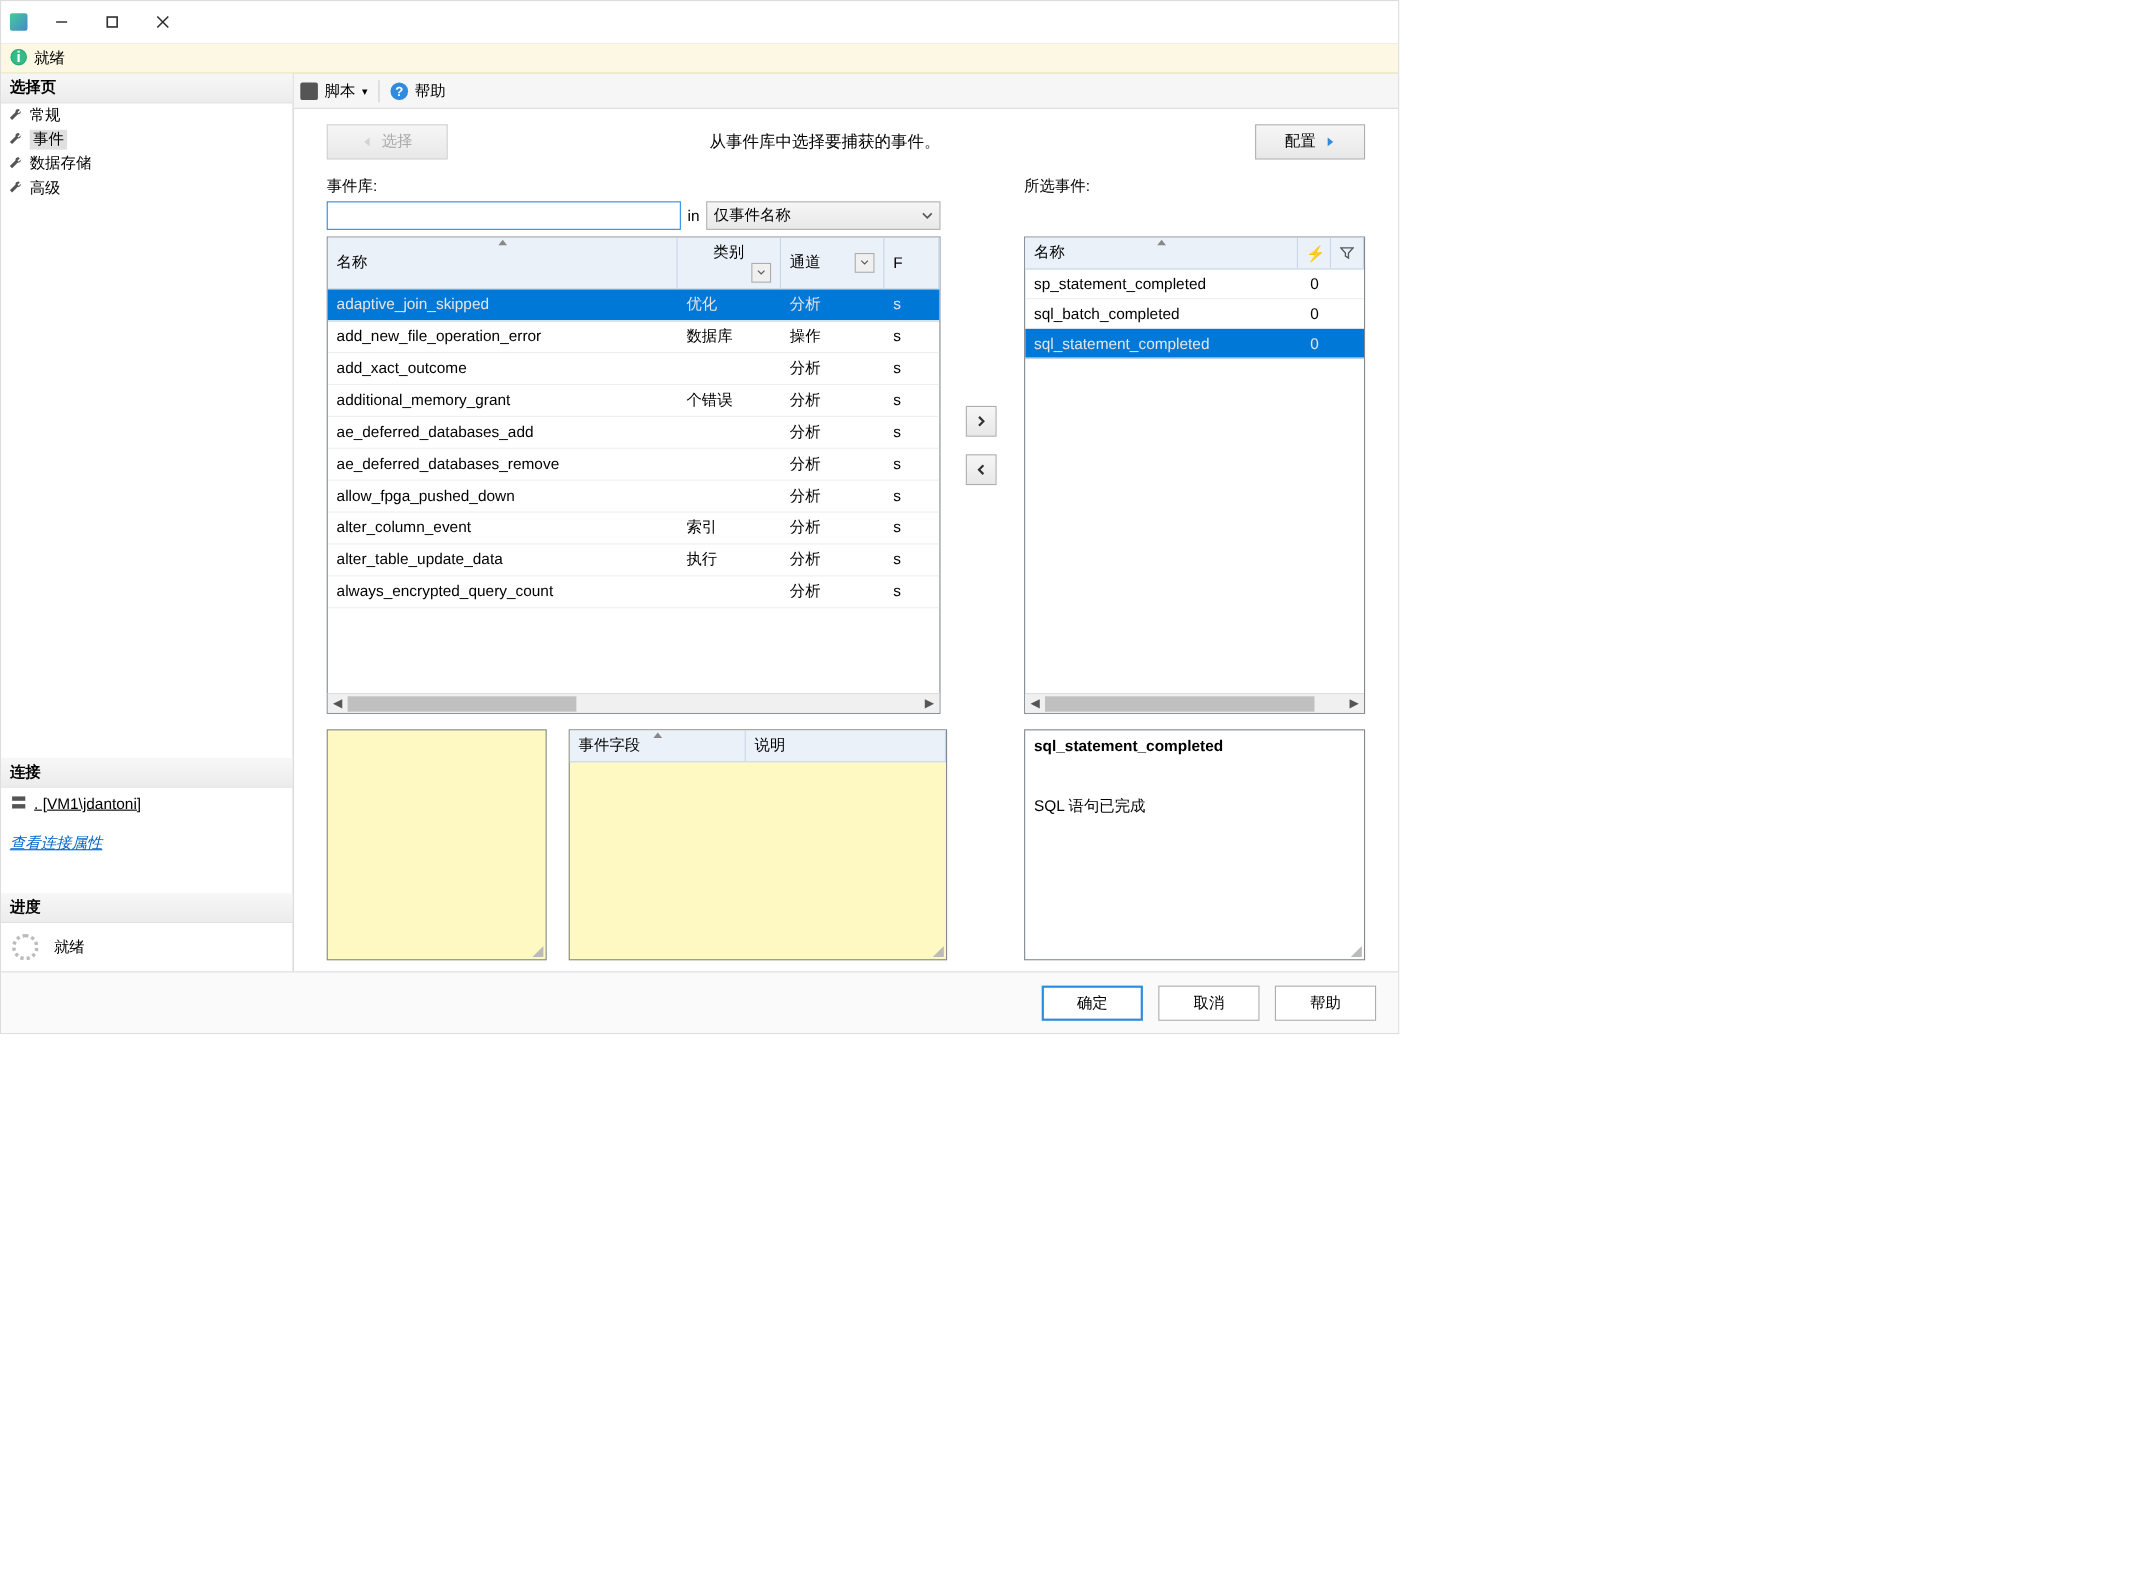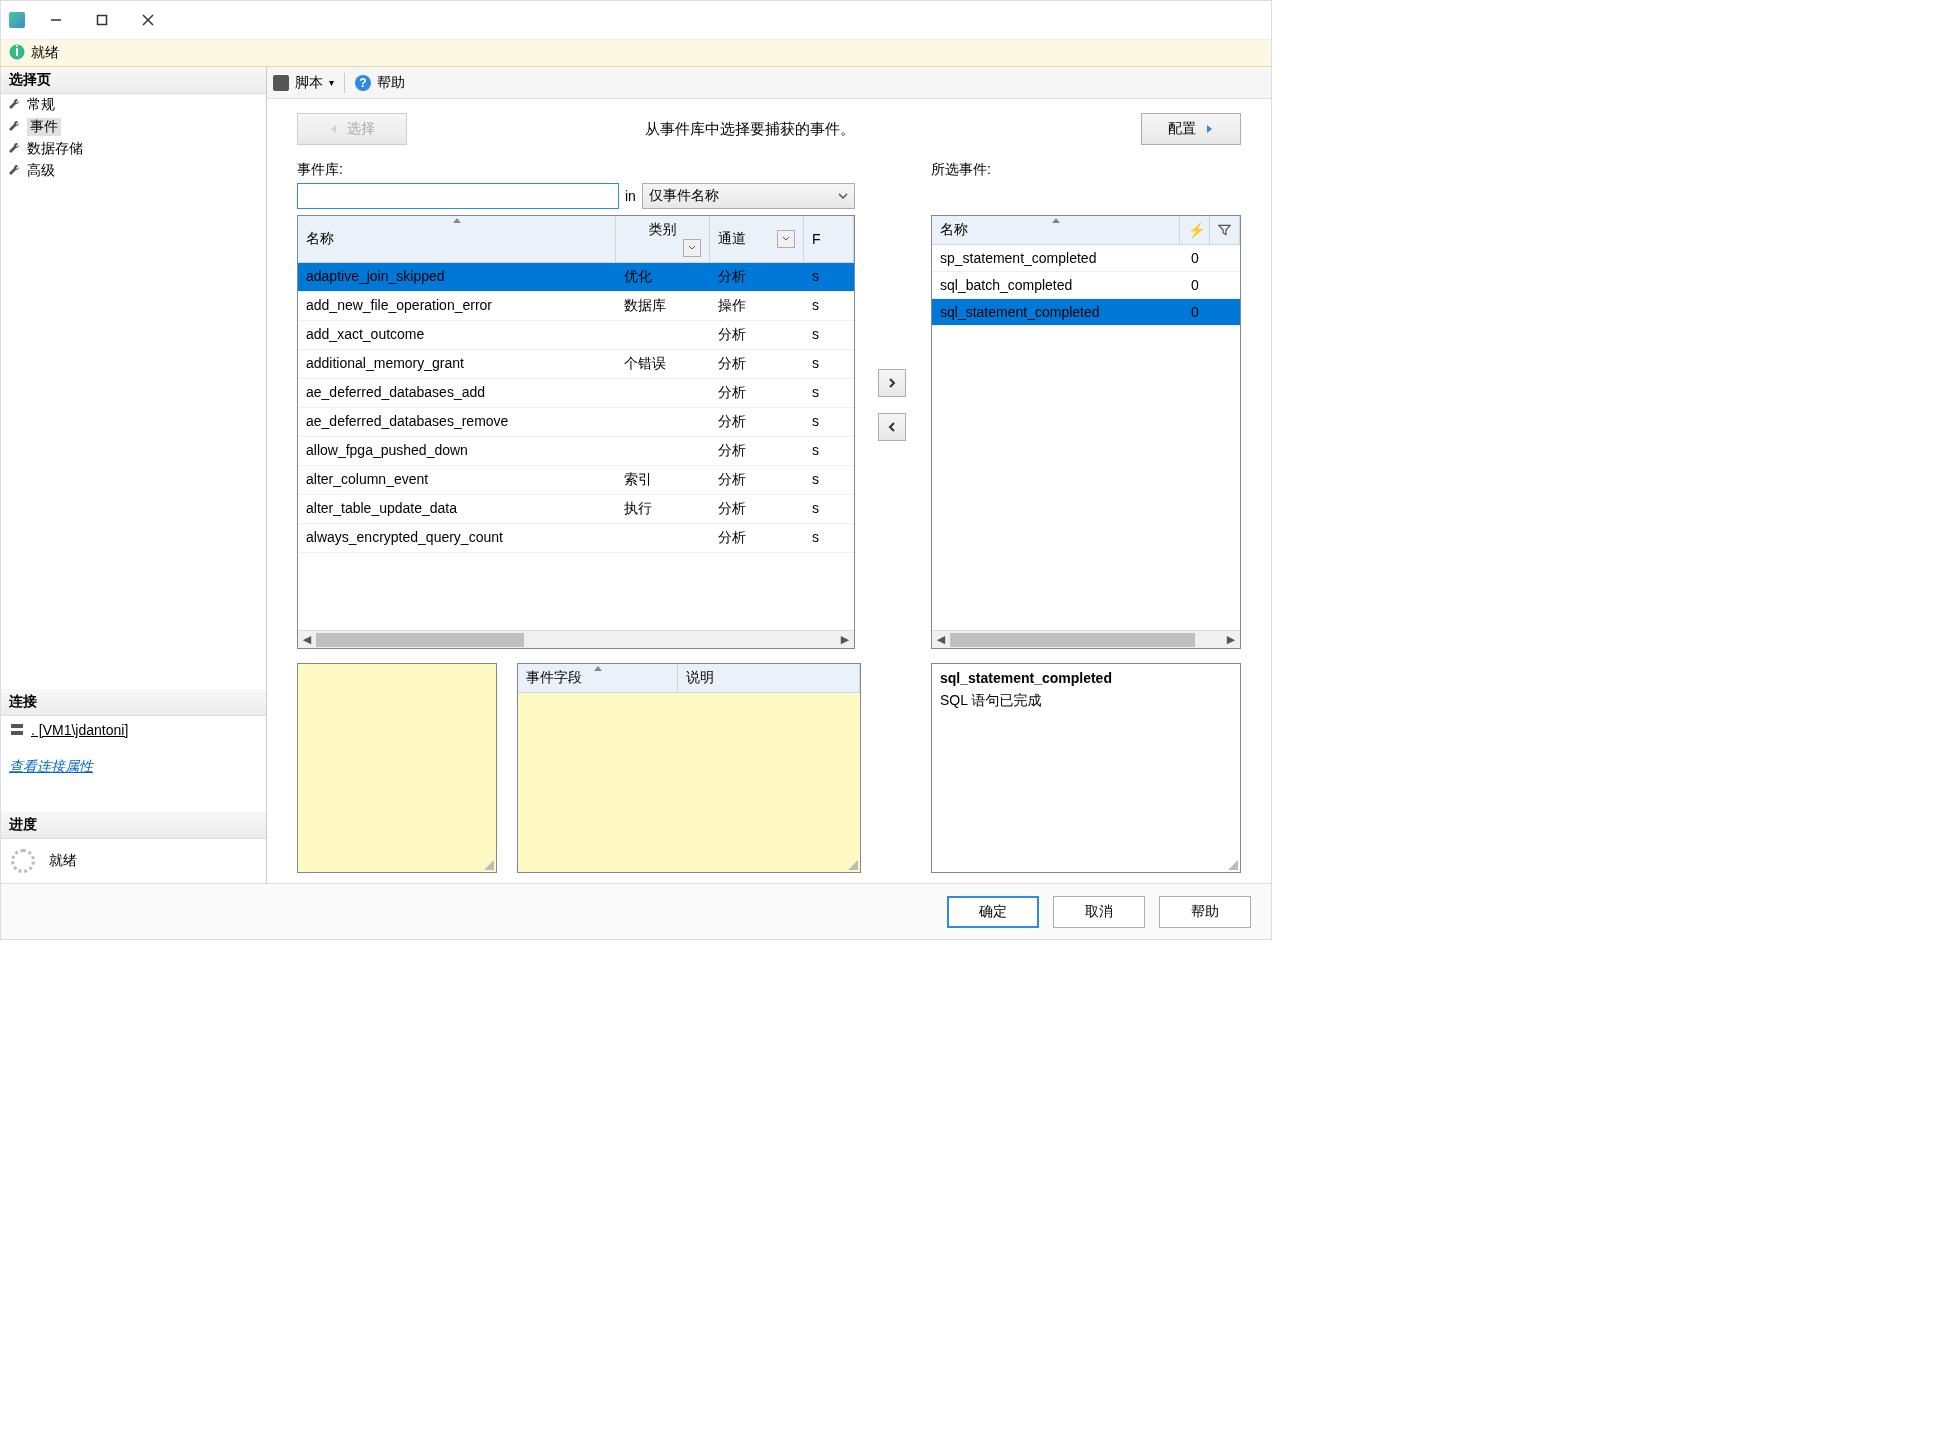--- a/index.html
+++ b/index.html
@@ -63,21 +63,21 @@
 .combo svg { width: 10px; height: 10px; }
 
 .grid { border: 1px solid #828790; flex: 1; display: flex; flex-direction: column; min-height: 0; background: #fff; }
 .grid-head { display: flex; background: #eaf1f9; border-bottom: 1px solid #c9d6e6; }
 .grid-head .col { padding: 5px 8px; border-right: 1px solid #c9d6e6; position: relative; display: flex; align-items: center; }
 .grid-head .col.sortable::after { content: ''; position: absolute; top: 2px; left: 50%; transform: translateX(-50%); width: 0; height: 0; border-left: 4px solid transparent; border-right: 4px solid transparent; border-bottom: 5px solid #888; }
 .grid-head .col .dd { margin-left: auto; border: 1px solid #adadad; width: 18px; height: 18px; display: flex; align-items: center; justify-content: center; background: #f0f0f0; }
 .grid-body { flex: 1; overflow-y: auto; }
 .grid-row { display: flex; border-bottom: 1px solid #eee; cursor: pointer; }
 .grid-row .cell { padding: 5px 8px; overflow: hidden; white-space: nowrap; }
-.grid-row.selected { background: #0078d7; color: #000000; }
+.grid-row.selected { background: #0078d7; color: #e5e5e5; }
 .grid-hscroll { height: 18px; background: #f0f0f0; display: flex; align-items: center; border-top: 1px solid #ddd; }
 .grid-hscroll .arrow { width: 18px; text-align: center; color: #555; font-size: 11px; }
 .grid-hscroll .track { flex: 1; height: 14px; background: #f0f0f0; position: relative; }
 .grid-hscroll .thumb { position: absolute; left: 0; width: 40%; height: 100%; background: #c0c0c0; }
 
 
 .lib .c1 { width: 318px; } .lib .c2 { width: 94px; flex-direction: column; } .lib .c3 { width: 94px; } .lib .c4 { flex: 1; }
 
 .sel .c1 { flex: 1; } .sel .c2 { width: 30px; text-align: center; } .sel .c3 { width: 30px; text-align: center; }
 
@@ -90,21 +90,21 @@
 .panel.lp2 { width: 344px; display: flex; flex-direction: column; }
 .panel.lp3 { flex: 1; padding: 6px 8px; background: #fff; display: flex; flex-direction: column; }
 .panel .resize { position: absolute; right: 2px; bottom: 2px; width: 12px; height: 12px; }
 .panel .resize::before { content: ''; position: absolute; right: 0; bottom: 0; width: 0; height: 0; border-left: 10px solid transparent; border-bottom: 10px solid #bbb; }
 .lp2 .head { display: flex; background: #eaf1f9; border-bottom: 1px solid #c9d6e6; }
 .lp2 .head .hcol { padding: 5px 8px; border-right: 1px solid #c9d6e6; }
 .lp2 .head .hc1 { width: 160px; position: relative; }
 .lp2 .head .hc1::after { content: ''; position: absolute; top: 2px; left: 50%; transform: translateX(-50%); width: 0; height: 0; border-left: 4px solid transparent; border-right: 4px solid transparent; border-bottom: 5px solid #888; }
 .lp2 .head .hc2 { flex: 1; }
 .lp3 .title { font-weight: bold; margin-bottom: 6px; }
-.lp3 .descbody { flex: 1; }
+.lp3 .descbody { flex: 1; margin-top: 32px; }
 
 
 .footer { height: 56px; border-top: 1px solid #ddd; display: flex; align-items: center; justify-content: flex-end; padding: 0 20px; gap: 14px; background: #fafafa; }
 .footer .fbtn { width: 92px; height: 32px; border: 1px solid #adadad; background: #fff; cursor: pointer; }
 .footer .fbtn.primary { border: 2px solid #2e8bde; }
 
 .wrench svg { width: 14px; height: 14px; }
 .lightning { color: #f0a020; }
 .funnel { color: #555; }
 </style>

